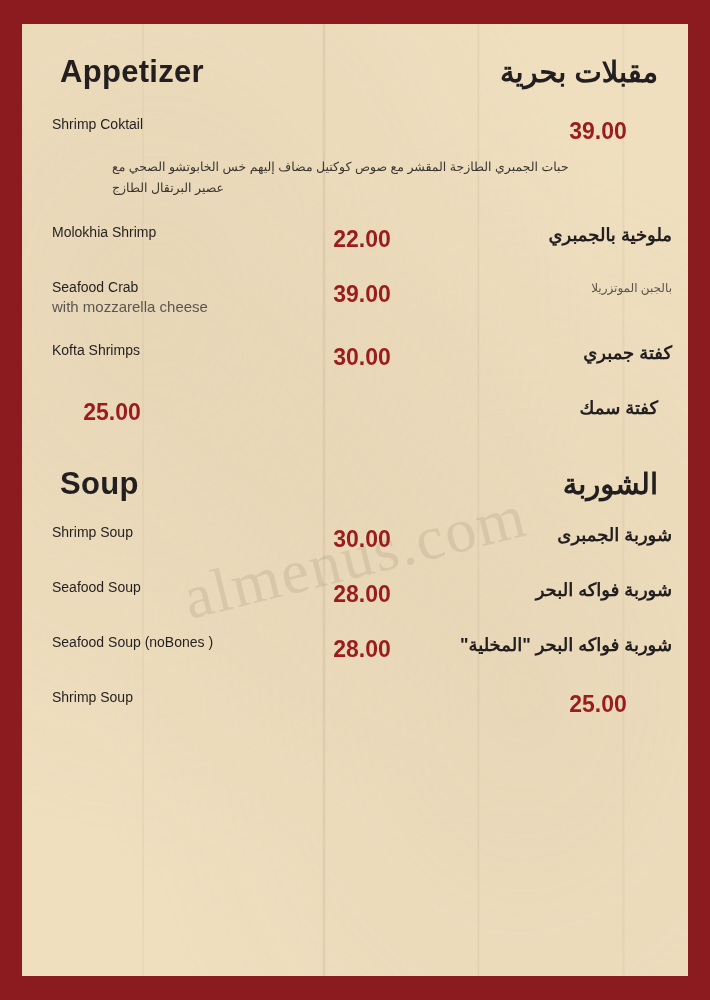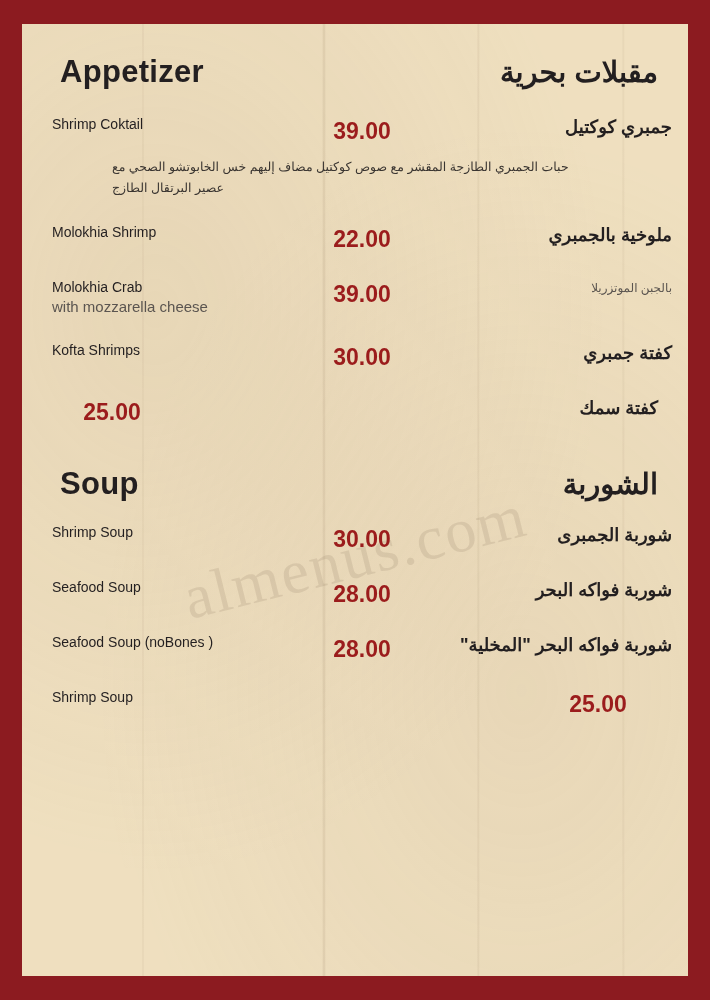--- a/index.html
+++ b/index.html
@@ -151,40 +151,37 @@
       <div class="section-head">
         <div class="en">Appetizer</div>
         <div class="ar">مقبلات بحرية</div>
       </div>
 
       <div class="item">
         <div class="left">
           <div class="name-en">Shrimp Coktail</div>
         </div>
         <div class="price">39.00</div>
-        <div class="right">
-          <div class="name-ar">جمبري كوكتيل</div>
-        </div>
       </div>
 
       <div class="desc">حبات الجمبري الطازجة المقشر مع صوص كوكتيل مضاف إليهم خس الخابوتشو الصحي مع عصير البرتقال الطازج</div>
 
       <div class="item">
         <div class="left">
           <div class="name-en">Molokhia Shrimp</div>
         </div>
         <div class="price">22.00</div>
         <div class="right">
           <div class="name-ar">ملوخية بالجمبري</div>
         </div>
       </div>
 
       <div class="item">
         <div class="left">
-          <div class="name-en">Molokhia Crab</div>
+          <div class="name-en">Seafood Crab</div>
           <div class="sub-en">with mozzarella cheese</div>
         </div>
         <div class="price">39.00</div>
         <div class="right">
           <div class="sub-ar">بالجبن الموتزريلا</div>
         </div>
       </div>
 
       <div class="item">
         <div class="left">

